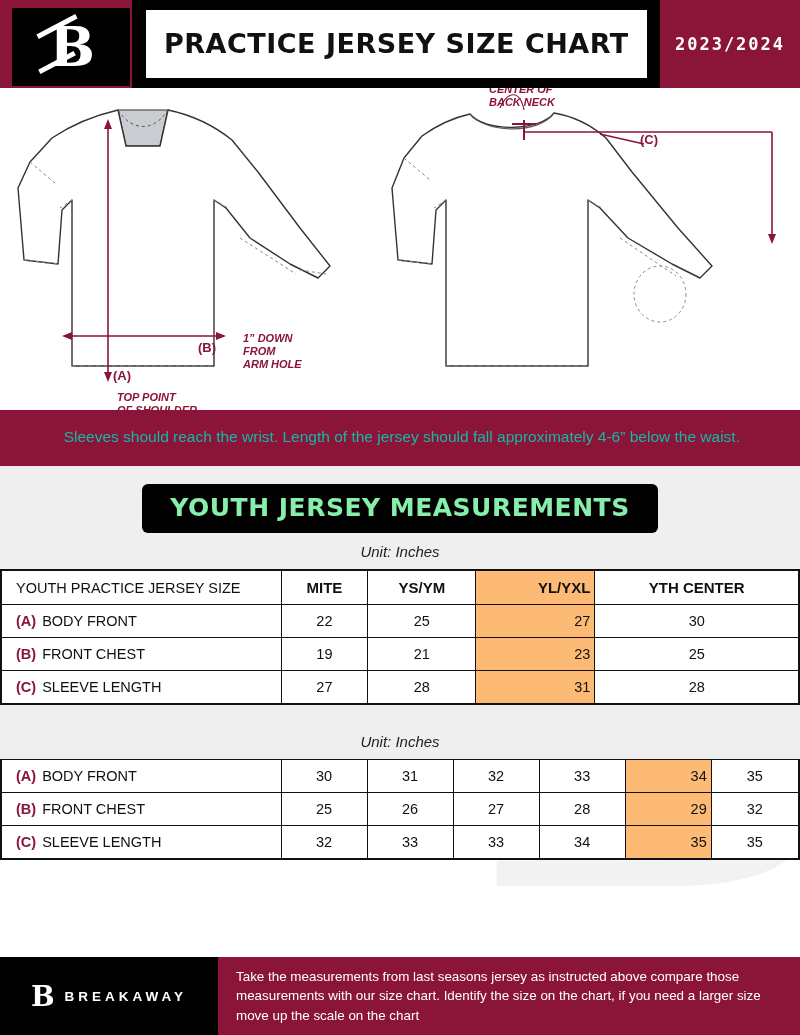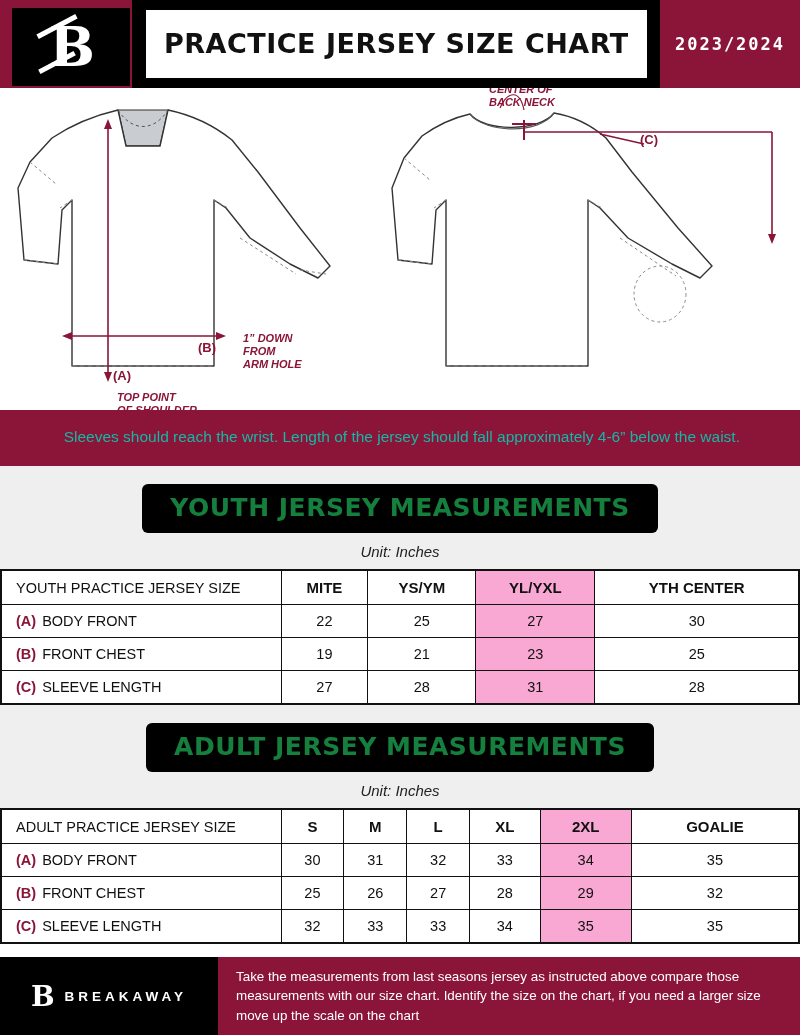--- a/index.html
+++ b/index.html
@@ -126,21 +126,21 @@
   .section {
     position: relative;
     z-index: 2;
     background: transparent;
   }
   .grey-band { background: #efefef; padding-top: 18px; padding-bottom: 0; }
   .section-title-wrap { text-align: center; }
   .section-title {
     display: inline-block;
     background: #000000;
-    color: #15803d;
+    color: #86efac;
     font-family: "DejaVu Sans", sans-serif;
     font-weight: bold;
     font-size: 25px;
     letter-spacing: 0.5px;
     padding: 9px 28px 11px 28px;
     border-radius: 6px;
   }
   .unit {
     text-align: center;
     font-style: italic;
@@ -164,21 +164,21 @@
   }
   table th.rowhead, table td.rowhead {
     text-align: left;
     padding-left: 14px;
     font-size: 14.5px;
     width: 280px;
     margin-left: 25px;
   }
   table th.colhead { font-weight: bold; font-size: 15px; margin-top: 48px; }
   .tag { color: #8a1538; font-weight: bold; margin-right: 6px; }
-  .shade { background: #f9a8d4; }
+  .shade { background: #fdba74; text-align: right; }
   table tr:first-child th { border-top: 2px solid #111; }
   table tr:last-child td { border-bottom: 2px solid #111; }
   td:first-child, th:first-child { border-left: 2px solid #111; }
   td:last-child, th:last-child { border-right: 2px solid #111; }
 
   
   .footer {
     position: absolute;
     left: 0; bottom: 0;
     width: 800px;
@@ -384,35 +384,23 @@
       <td>27</td>
       <td>28</td>
       <td class="shade">31</td>
       <td>28</td>
     </tr>
   </tbody>
     </table>
 </div>
 
 <div class="section grey-band">
-  <div class="section-title-wrap">
-    <span class="section-title">ADULT JERSEY MEASUREMENTS</span>
-  </div>
   <div class="unit">Unit: Inches</div>
   <table>
     <tbody>
-        <tr>
-      <th class="rowhead">ADULT PRACTICE JERSEY SIZE</th>
-      <th class="colhead">S</th>
-      <th class="colhead">M</th>
-      <th class="colhead">L</th>
-      <th class="colhead">XL</th>
-      <th class="colhead shade">2XL</th>
-      <th class="colhead">GOALIE</th>
-    </tr>
     <tr>
       <td class="rowhead">
         <span class="tag">(A)</span><span>BODY FRONT</span>
       </td>
       <td>30</td>
       <td>31</td>
       <td>32</td>
       <td>33</td>
       <td class="shade">34</td>
       <td>35</td>

